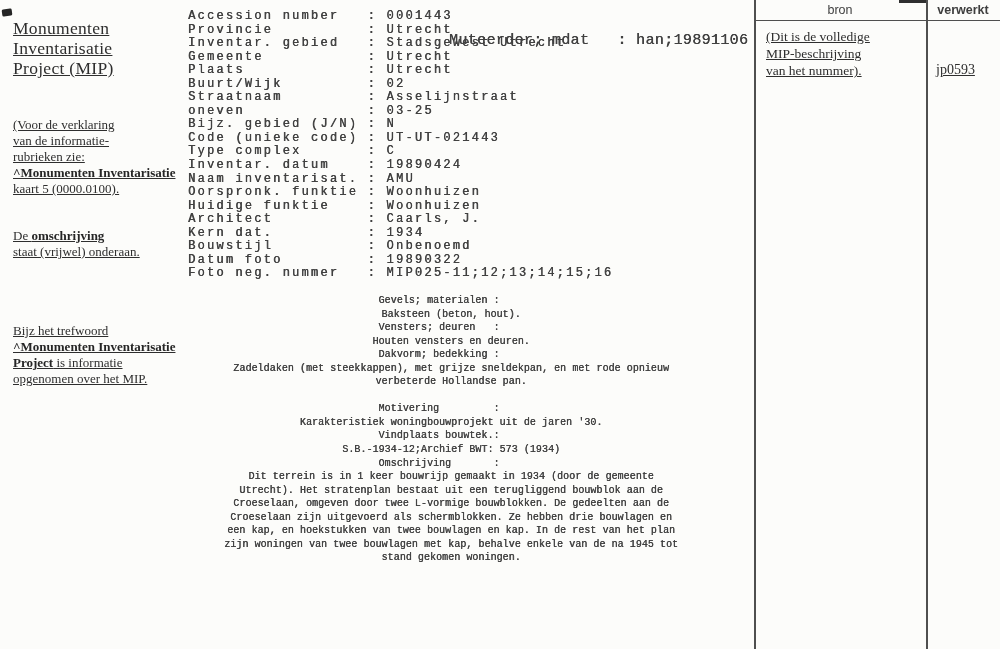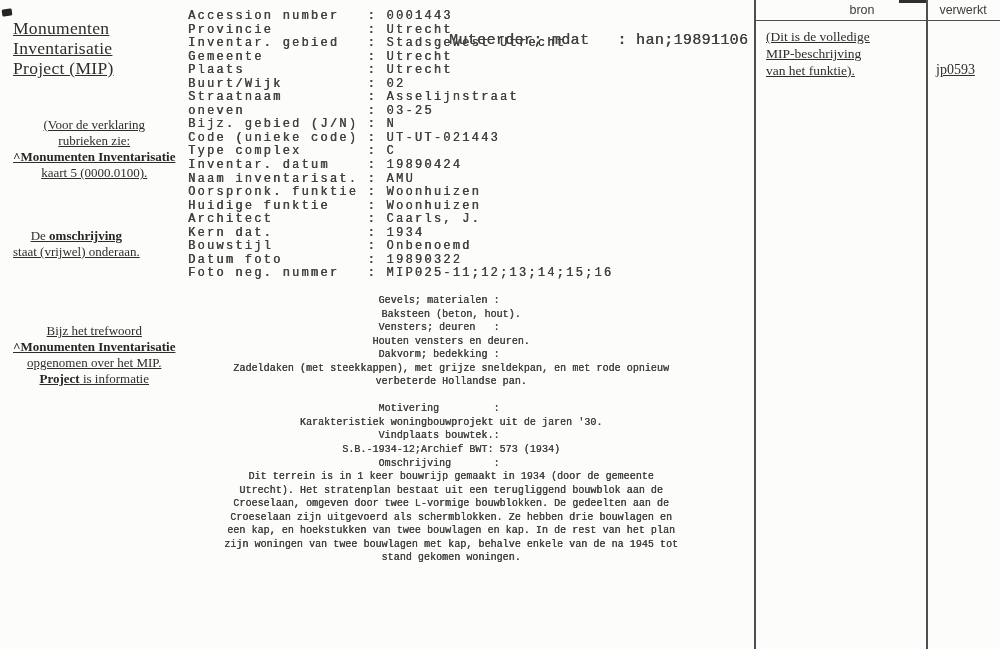--- a/index.html
+++ b/index.html
@@ -12,21 +12,21 @@
   .serif { font-family:"Liberation Serif", serif; color:#2e2e2e;text-decoration:underline; }
   .mono  { font-family:"Liberation Mono", monospace; color:#414141; }
   .sans  { font-family:"Liberation Sans", sans-serif; color:#3e3e3e; }
 
   
   .side-title{
     position:absolute; left:13px; top:18px;
     font-size:17.5px; line-height:20px; letter-spacing:.3px;
     white-space:nowrap;
   }
-  .side-note{ position:absolute; left:13px; font-size:13px; line-height:16px; white-space:nowrap;text-align:center; }
+  .side-note{ position:absolute; left:13px; font-size:13px; line-height:16px; white-space:nowrap; }
   .note1{ top:117px; }
   .note2{ top:228px; }
   .note3{ top:323px; }
   .side-note b, .side-note .b{ font-weight:bold; color:#262626; }
 
   
   pre{ margin:0; white-space:pre; }
   .fields{
     position:absolute; left:188px; top:10px;
     font-size:12px; line-height:13.55px; letter-spacing:2.25px;
@@ -45,56 +45,57 @@
     text-align:center;
   }
 
   
   .vline{ position:absolute; top:0; width:1.5px; height:649px; background:#4f4f4f; }
   .vline1{ left:754px; }
   .vline2{ left:926px; }
   .hline{ position:absolute; left:754px; top:19.5px; width:246px; height:1.5px; background:#4f4f4f; }
   .topseg{ position:absolute; left:899px; top:0; width:27px; height:2.5px; background:#2f2f2f; }
   .colhdr{ position:absolute; top:3px; font-size:12.5px; text-align:center; }
-  .hdr-bron{ left:754px; width:172px;padding-left:22px; }
-  .hdr-verwerkt{ left:926px; width:74px; }
+  .hdr-bron{ left:754px; width:172px; }
+  .hdr-verwerkt{ left:926px; width:74px;font-weight:bold; }
   .panel-note{ position:absolute; left:766px; top:28px; font-size:13.5px; line-height:17px; white-space:nowrap; }
   .panel-code{ position:absolute; left:936px; top:62px; font-size:14px; }
 
   
   .blob{ position:absolute; left:2px; top:9px; width:10px; height:7px; background:#252525; border-radius:1.5px; transform:rotate(-8deg); }
 </style>
 </head>
 <body>
 
 <div class="blob"></div>
 
 <div class="serif side-title">
   <div>Monumenten</div>
   <div>Inventarisatie</div>
   <div>Project (MIP)</div>
 </div>
 
 <div class="serif side-note note1">
   <div>(Voor de verklaring</div>
+  <div>van de informatie-</div>
   <div>rubrieken zie:</div>
   <div class="b">^Monumenten Inventarisatie</div>
   <div>kaart 5 (0000.0100).</div>
 </div>
 
 <div class="serif side-note note2">
   <div><span>De </span><b>omschrijving</b></div>
   <div>staat (vrijwel) onderaan.</div>
 </div>
 
 <div class="serif side-note note3">
   <div>Bijz het trefwoord</div>
   <div class="b">^Monumenten Inventarisatie</div>
+  <div><b>Project</b><span> is informatie</span></div>
   <div>opgenomen over het MIP.</div>
-  <div><b>Project</b><span> is informatie</span></div>
 </div>
 
 <pre class="mono fields">Accession number   : 0001443
 Provincie          : Utrecht
 Inventar. gebied   : Stadsgewest Utrecht
 Gemeente           : Utrecht
 Plaats             : Utrecht
 Buurt/Wijk         : 02
 Straatnaam         : Asselijnstraat
 oneven             : 03-25
@@ -136,15 +137,15 @@
 <div class="vline vline2"></div>
 <div class="hline"></div>
 <div class="topseg"></div>
 
 <div class="sans colhdr hdr-bron">bron</div>
 <div class="sans colhdr hdr-verwerkt">verwerkt</div>
 
 <div class="serif panel-note">
   <div>(Dit is de volledige</div>
   <div>MIP-beschrijving</div>
-  <div>van het funktie).</div>
+  <div>van het nummer).</div>
 </div>
 <div class="serif panel-code">jp0593</div>
 
 </body></html>

